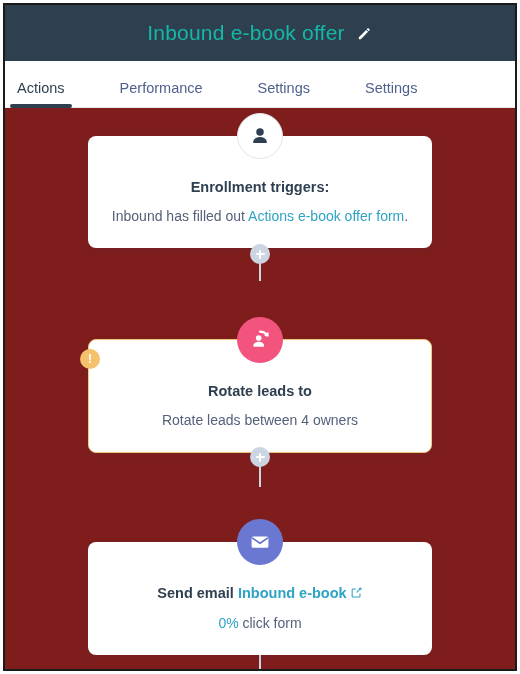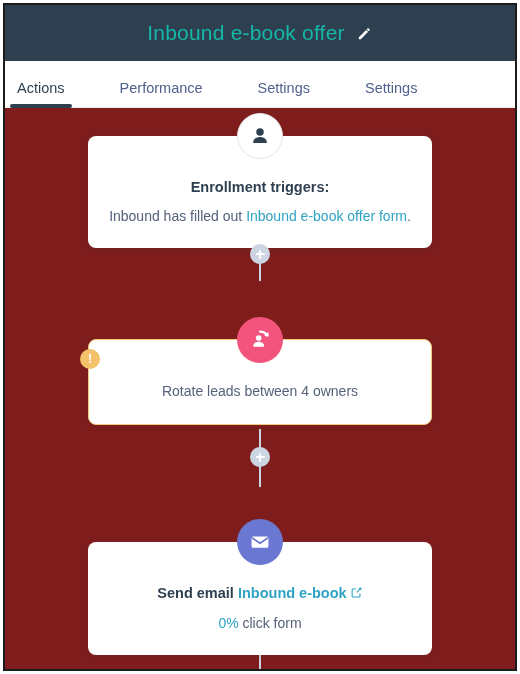--- a/index.html
+++ b/index.html
@@ -258,38 +258,39 @@
     <div class="step" style="top:28px;">
       <div class="card">
         <div class="step-icon trigger">
           <svg width="22" height="22" viewBox="0 0 24 24" fill="#2e3f50">
             <circle cx="12" cy="7.6" r="4.1"></circle>
             <path d="M12 13.2c-4.1 0-7.4 2.4-7.4 5.3v1.2h14.8v-1.2c0-2.9-3.3-5.3-7.4-5.3z"></path>
           </svg>
         </div>
         <div class="card-title">Enrollment triggers:</div>
         <div class="card-sub">
-          <span>Inbound has filled out </span><span class="link">Inbound e-book offer form</span><span>.</span>
+          <span>Inbound has filled out </span><span class="link">Actions e-book offer form</span><span>.</span>
         </div>
       </div>
     </div>
 
     <div class="step" style="top:231px;">
       <div class="card warn">
         <div class="warn-badge">
           <span>!</span>
         </div>
         <div class="step-icon rotate">
           <svg width="26" height="26" viewBox="0 0 24 24" fill="none">
             <path d="M12 4.2a7.8 7.8 0 0 1 6.6 3.6" stroke="#ffffff" stroke-width="2.1" stroke-linecap="round"></path>
             <path d="M19.6 4.3l.5 4.3-4.3-.4z" fill="#ffffff"></path>
             <circle cx="10.8" cy="10.2" r="2.6" fill="#ffffff"></circle>
             <path d="M10.8 13.6c-2.7 0-4.9 1.6-4.9 3.5v1.1h9.8v-1.1c0-1.9-2.2-3.5-4.9-3.5z" fill="#ffffff"></path>
           </svg>
         </div>
+        <div class="card-title">Rotate leads to</div>
         <div class="card-sub">Rotate leads between 4 owners</div>
       </div>
     </div>
 
     <div class="step" style="top:434px;">
       <div class="card">
         <div class="step-icon email">
           <svg width="24" height="24" viewBox="0 0 24 24">
             <rect x="3.6" y="6.6" width="16.8" height="11.2" rx="1.6" fill="#ffffff"></rect>
             <path d="M4.6 8.2l7.4 5.1 7.4-5.1" stroke="#6a78d1" stroke-width="1.7" fill="none" stroke-linecap="round" stroke-linejoin="round"></path>

